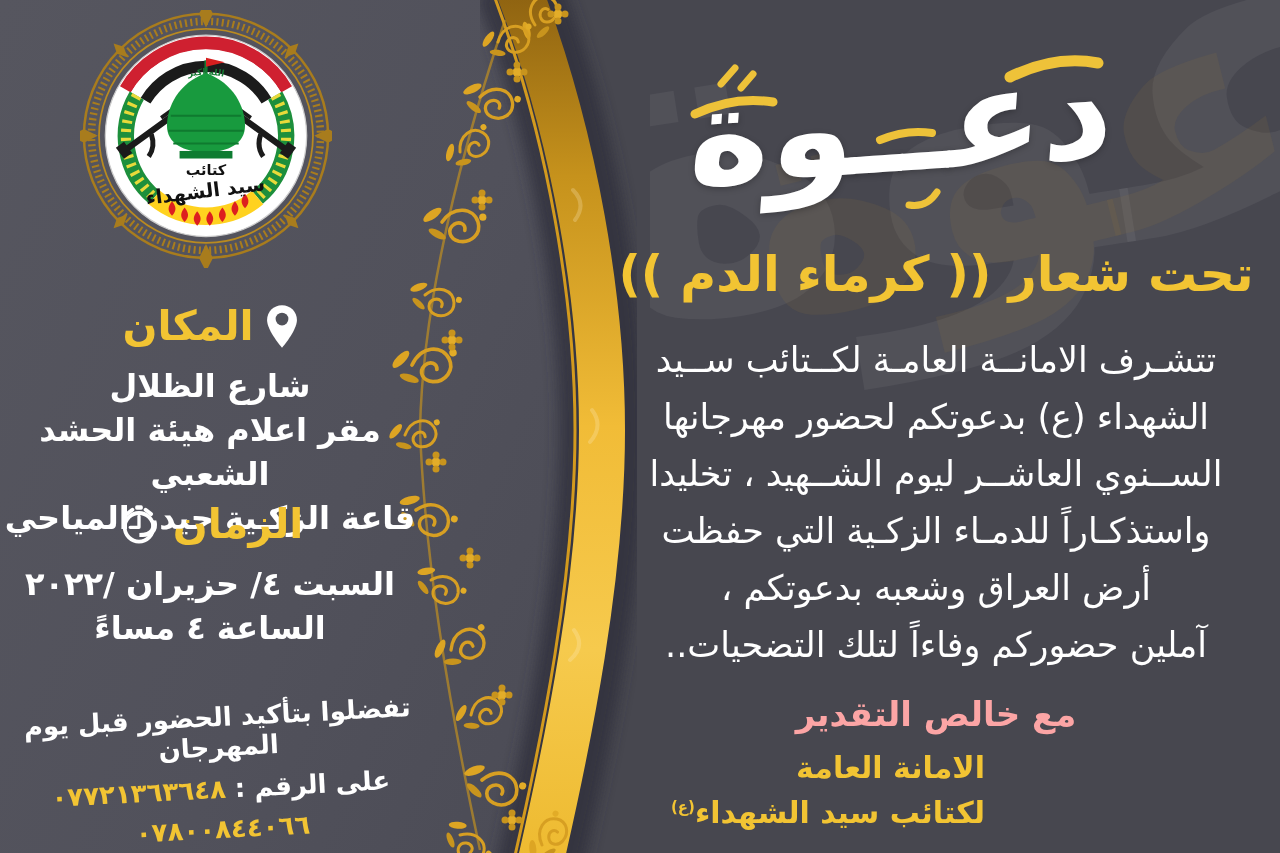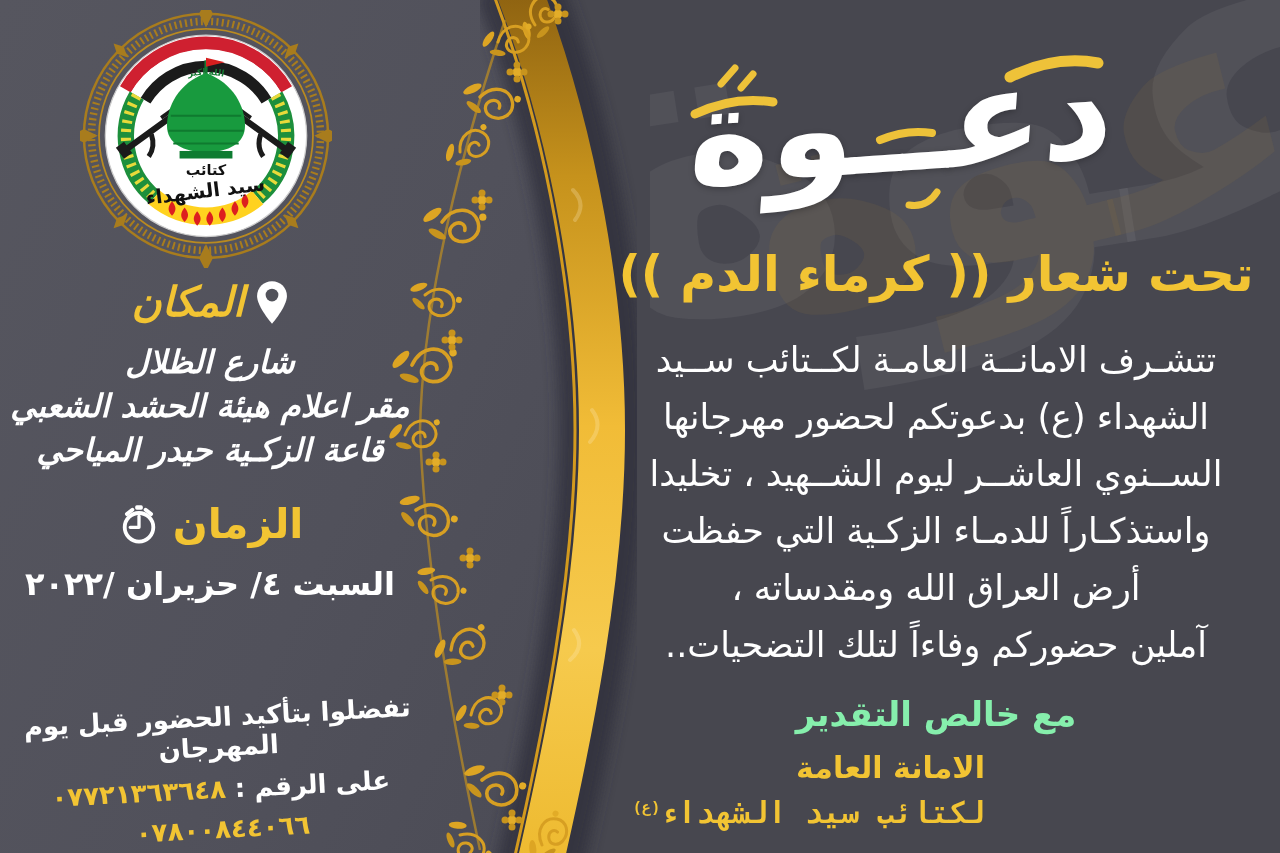--- a/index.html
+++ b/index.html
@@ -20,21 +20,21 @@
   }
   .wm1{left:585px;top:-120px;font-size:430px;color:rgba(255,255,255,0.055);transform:rotate(-9deg);}
   .wm2{left:735px;top:-10px;font-size:295px;color:rgba(165,125,55,0.11);transform:rotate(-14deg);}
   
   .ornament{position:absolute;left:330px;top:0;z-index:2;pointer-events:none;}
   
   .logo-wrap{position:absolute;left:80px;top:10px;width:252px;height:258px;z-index:3;}
   .section{position:absolute;left:0;width:420px;text-align:center;z-index:3;direction:rtl;}
   .section-head{display:flex;align-items:center;justify-content:center;gap:12px;
     color:#f2c433;font-size:41px;font-weight:bold;}
-  .loc-block{top:278px;font-style:italic;}
+  .loc-block{top:302px;}
   .time-block{top:500px;}
   .addr-line{color:#fff;font-size:32px;font-weight:bold;line-height:44px;}
   .addr-list{margin-top:14px;}
   .note-block{position:absolute;left:8px;top:702px;width:424px;z-index:3;
     transform:rotate(-3deg);text-align:center;direction:rtl;}
   .note-line1{color:#fff;font-size:26px;font-weight:bold;}
   .note-line2{margin-top:12px;color:#fff;font-size:26px;font-weight:bold;}
   .gold-num{color:#f2c433;letter-spacing:2px;}
   .note-line3{margin-top:10px;color:#f2c433;font-size:26px;font-weight:bold;letter-spacing:6px;}
   
@@ -44,25 +44,25 @@
     font-size:136px;line-height:205px;white-space:nowrap;
     transform:skewX(-8deg) rotate(-4deg);
     text-shadow:0 2px 6px rgba(0,0,0,0.25);
   }
   .hero-accents{position:absolute;left:0;top:0;}
   .slogan{position:absolute;left:600px;top:246px;width:672px;z-index:3;
     direction:rtl;text-align:center;color:#f2c433;font-size:49px;font-weight:bold;}
   .body-text{position:absolute;left:598px;top:332px;width:676px;z-index:3;
     direction:rtl;text-align:center;color:#fff;font-size:35px;font-weight:normal;line-height:57px;}
   .regards{position:absolute;left:600px;top:694px;width:672px;z-index:3;
-    direction:rtl;text-align:center;color:#86efac;font-size:34px;font-weight:bold;}
+    direction:rtl;text-align:center;color:#fca5a5;font-size:34px;font-weight:bold;}
   .signature{position:absolute;left:555px;top:750px;width:430px;z-index:3;
     direction:rtl;text-align:right;color:#f2c433;font-weight:bold;}
   .sig1{font-size:30px;}
-  .sig2{font-size:30px;margin-top:10px;font-family:Liberation Mono, monospace;}
+  .sig2{font-size:30px;margin-top:10px;}
   .sig-sup{font-size:15px;vertical-align:super;}
 </style>
 </head>
 <body>
 
 <div class="poster">
 
   <div class="left-panel"></div>
 
   <div class="watermark wm1">دعوة</div>
@@ -230,20 +230,21 @@
       <span>الزمان</span>
       <svg width="44" height="44" viewBox="0 0 40 40">
         <circle cx="20" cy="23" r="13" stroke="#ffffff" stroke-width="3.5" fill="none"></circle>
         <path d="M20,23 L20,13 M20,23 L12,23" stroke="#ffffff" stroke-width="3" stroke-linecap="round"></path>
         <path d="M9,11 L14,7 M31,11 L26,7" stroke="#ffffff" stroke-width="3.5" stroke-linecap="round"></path>
         <rect x="16.5" y="3" width="7" height="4" rx="1.5" fill="#ffffff"></rect>
       </svg>
     </div>
     <div class="addr-list">
       <div class="addr-line">السبت ٤/ حزيران /٢٠٢٢</div>
+      <div class="addr-line">الساعة ٤ مساءً</div>
     </div>
   </div>
 
   <div class="note-block">
     <div class="note-line1">تفضلوا بتأكيد الحضور قبل يوم المهرجان</div>
     <div class="note-line2">
       <span>على الرقم :</span>
       <span class="gold-num">٠٧٧٢١٣٦٣٦٤٨</span>
     </div>
     <div class="note-line3">٠٧٨٠٠٨٤٤٠٦٦</div>
@@ -262,21 +263,21 @@
     </svg>
   </div>
 
   <div class="slogan">تحت شعار (( كرماء الدم ))</div>
 
   <div class="body-text">
     <div>تتشـرف الامانــة العامـة لكــتائب ســيد</div>
     <div>الشهداء (ع) بدعوتكم  لحضور مهرجانها</div>
     <div>الســنوي العاشــر ليوم الشــهيد ، تخليدا</div>
     <div>واستذكـاراً للدمـاء الزكـية التي حفظت</div>
-    <div>أرض العراق الله ومقدساته ،</div>
+    <div>أرض العراق وشعبه بدعوتكم ،</div>
     <div>آملين حضوركم وفاءاً لتلك  التضحيات..</div>
   </div>
 
   <div class="regards">مع خالص التقدير</div>
 
   <div class="signature">
     <div class="sig1">الامانة العامة</div>
     <div class="sig2">
       <span>لكتائب سيد الشهداء</span><span class="sig-sup">(ع)</span>
     </div>

